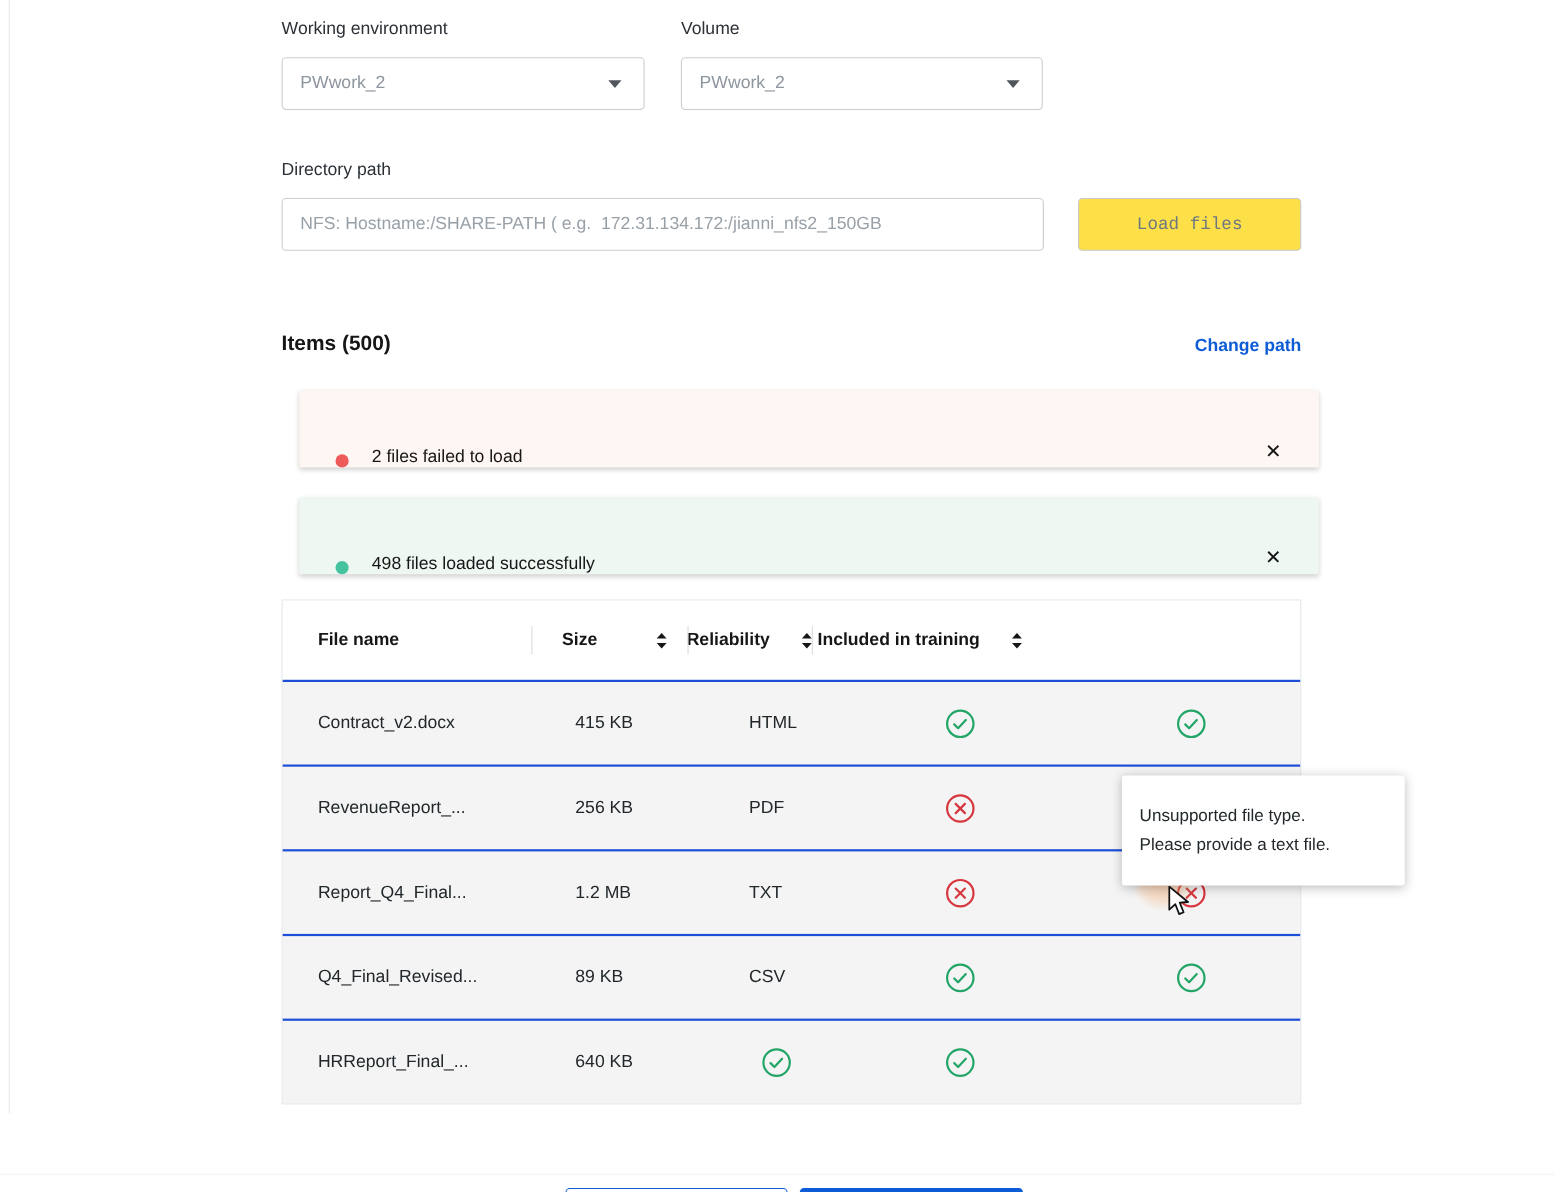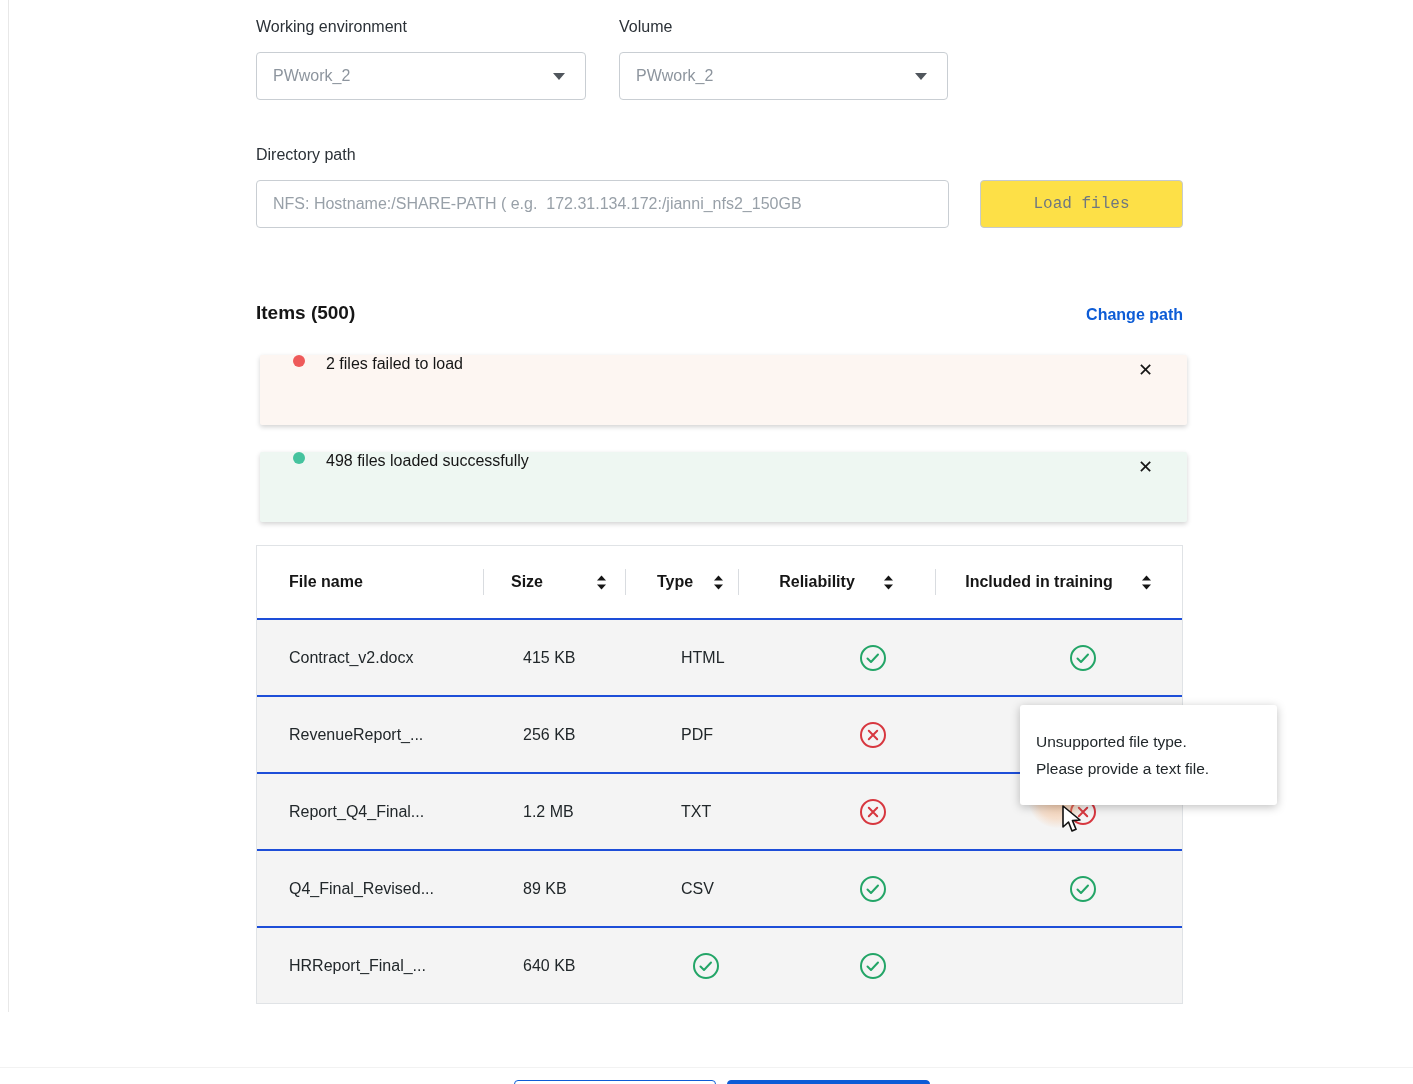--- a/index.html
+++ b/index.html
@@ -31,21 +31,21 @@
   .dir-input{position:absolute;left:256px;top:180px;width:693px;height:48px;border:1px solid #c9ced3;
              border-radius:4px;padding:0 16px;font-size:16px;color:#21272a;font-family:inherit;}
   .dir-input::placeholder{color:#98a0a8;}
   .load-btn{position:absolute;left:980px;top:180px;width:203px;height:48px;background:#fde047;
             border:1px solid #c6cace;border-radius:4px;font-size:16px;color:#6f7780;font-family:Liberation Mono, monospace;cursor:pointer;}
 
   .items-title{position:absolute;left:256px;top:302px;font-size:19px;font-weight:700;color:#161616;}
   .change-path{position:absolute;right:230px;top:306px;font-size:16px;font-weight:700;color:var(--accent-blue);
                text-decoration:none;cursor:pointer;}
 
-  .banner{position:absolute;left:260px;width:927px;height:70px;display:flex;align-items:flex-start;
+  .banner{position:absolute;left:272px;width:927px;height:70px;display:flex;align-items:flex-end;
           padding-left:33px;border-radius:2px;box-shadow:0 2px 5px rgba(0,0,0,0.18);}
   .banner-error{top:355px;background:var(--error-bg);}
   .banner-success{top:452px;background:var(--success-bg);}
   .dot{width:12px;height:12px;border-radius:50%;margin-right:21px;flex:0 0 auto;}
   .dot-error{background:var(--error-dot);}
   .dot-success{background:var(--success-dot);}
   .banner-text{font-size:16px;color:#161616;}
   .banner-close{margin-left:auto;margin-right:28px;background:none;border:none;font-size:18px;color:#161616;
                 cursor:pointer;padding:6px;line-height:1;font-family:inherit;}
 
@@ -130,29 +130,20 @@
         </div>
         <div class="th c1">
           <span>Size</span>
           <span class="sort">
             <svg width="11" height="15" viewBox="0 0 11 15">
               <path d="M5.5 0.5 L10 5.5 H1 Z"></path>
               <path d="M5.5 14.5 L1 9.5 H10 Z"></path>
             </svg>
           </span>
         </div>
-        <div class="th c2">
-          <span>Type</span>
-          <span class="sort">
-            <svg width="11" height="15" viewBox="0 0 11 15">
-              <path d="M5.5 0.5 L10 5.5 H1 Z"></path>
-              <path d="M5.5 14.5 L1 9.5 H10 Z"></path>
-            </svg>
-          </span>
-        </div>
         <div class="th c3">
           <span>Reliability</span>
           <span class="sort">
             <svg width="11" height="15" viewBox="0 0 11 15">
               <path d="M5.5 0.5 L10 5.5 H1 Z"></path>
               <path d="M5.5 14.5 L1 9.5 H10 Z"></path>
             </svg>
           </span>
         </div>
         <div class="th c4">

